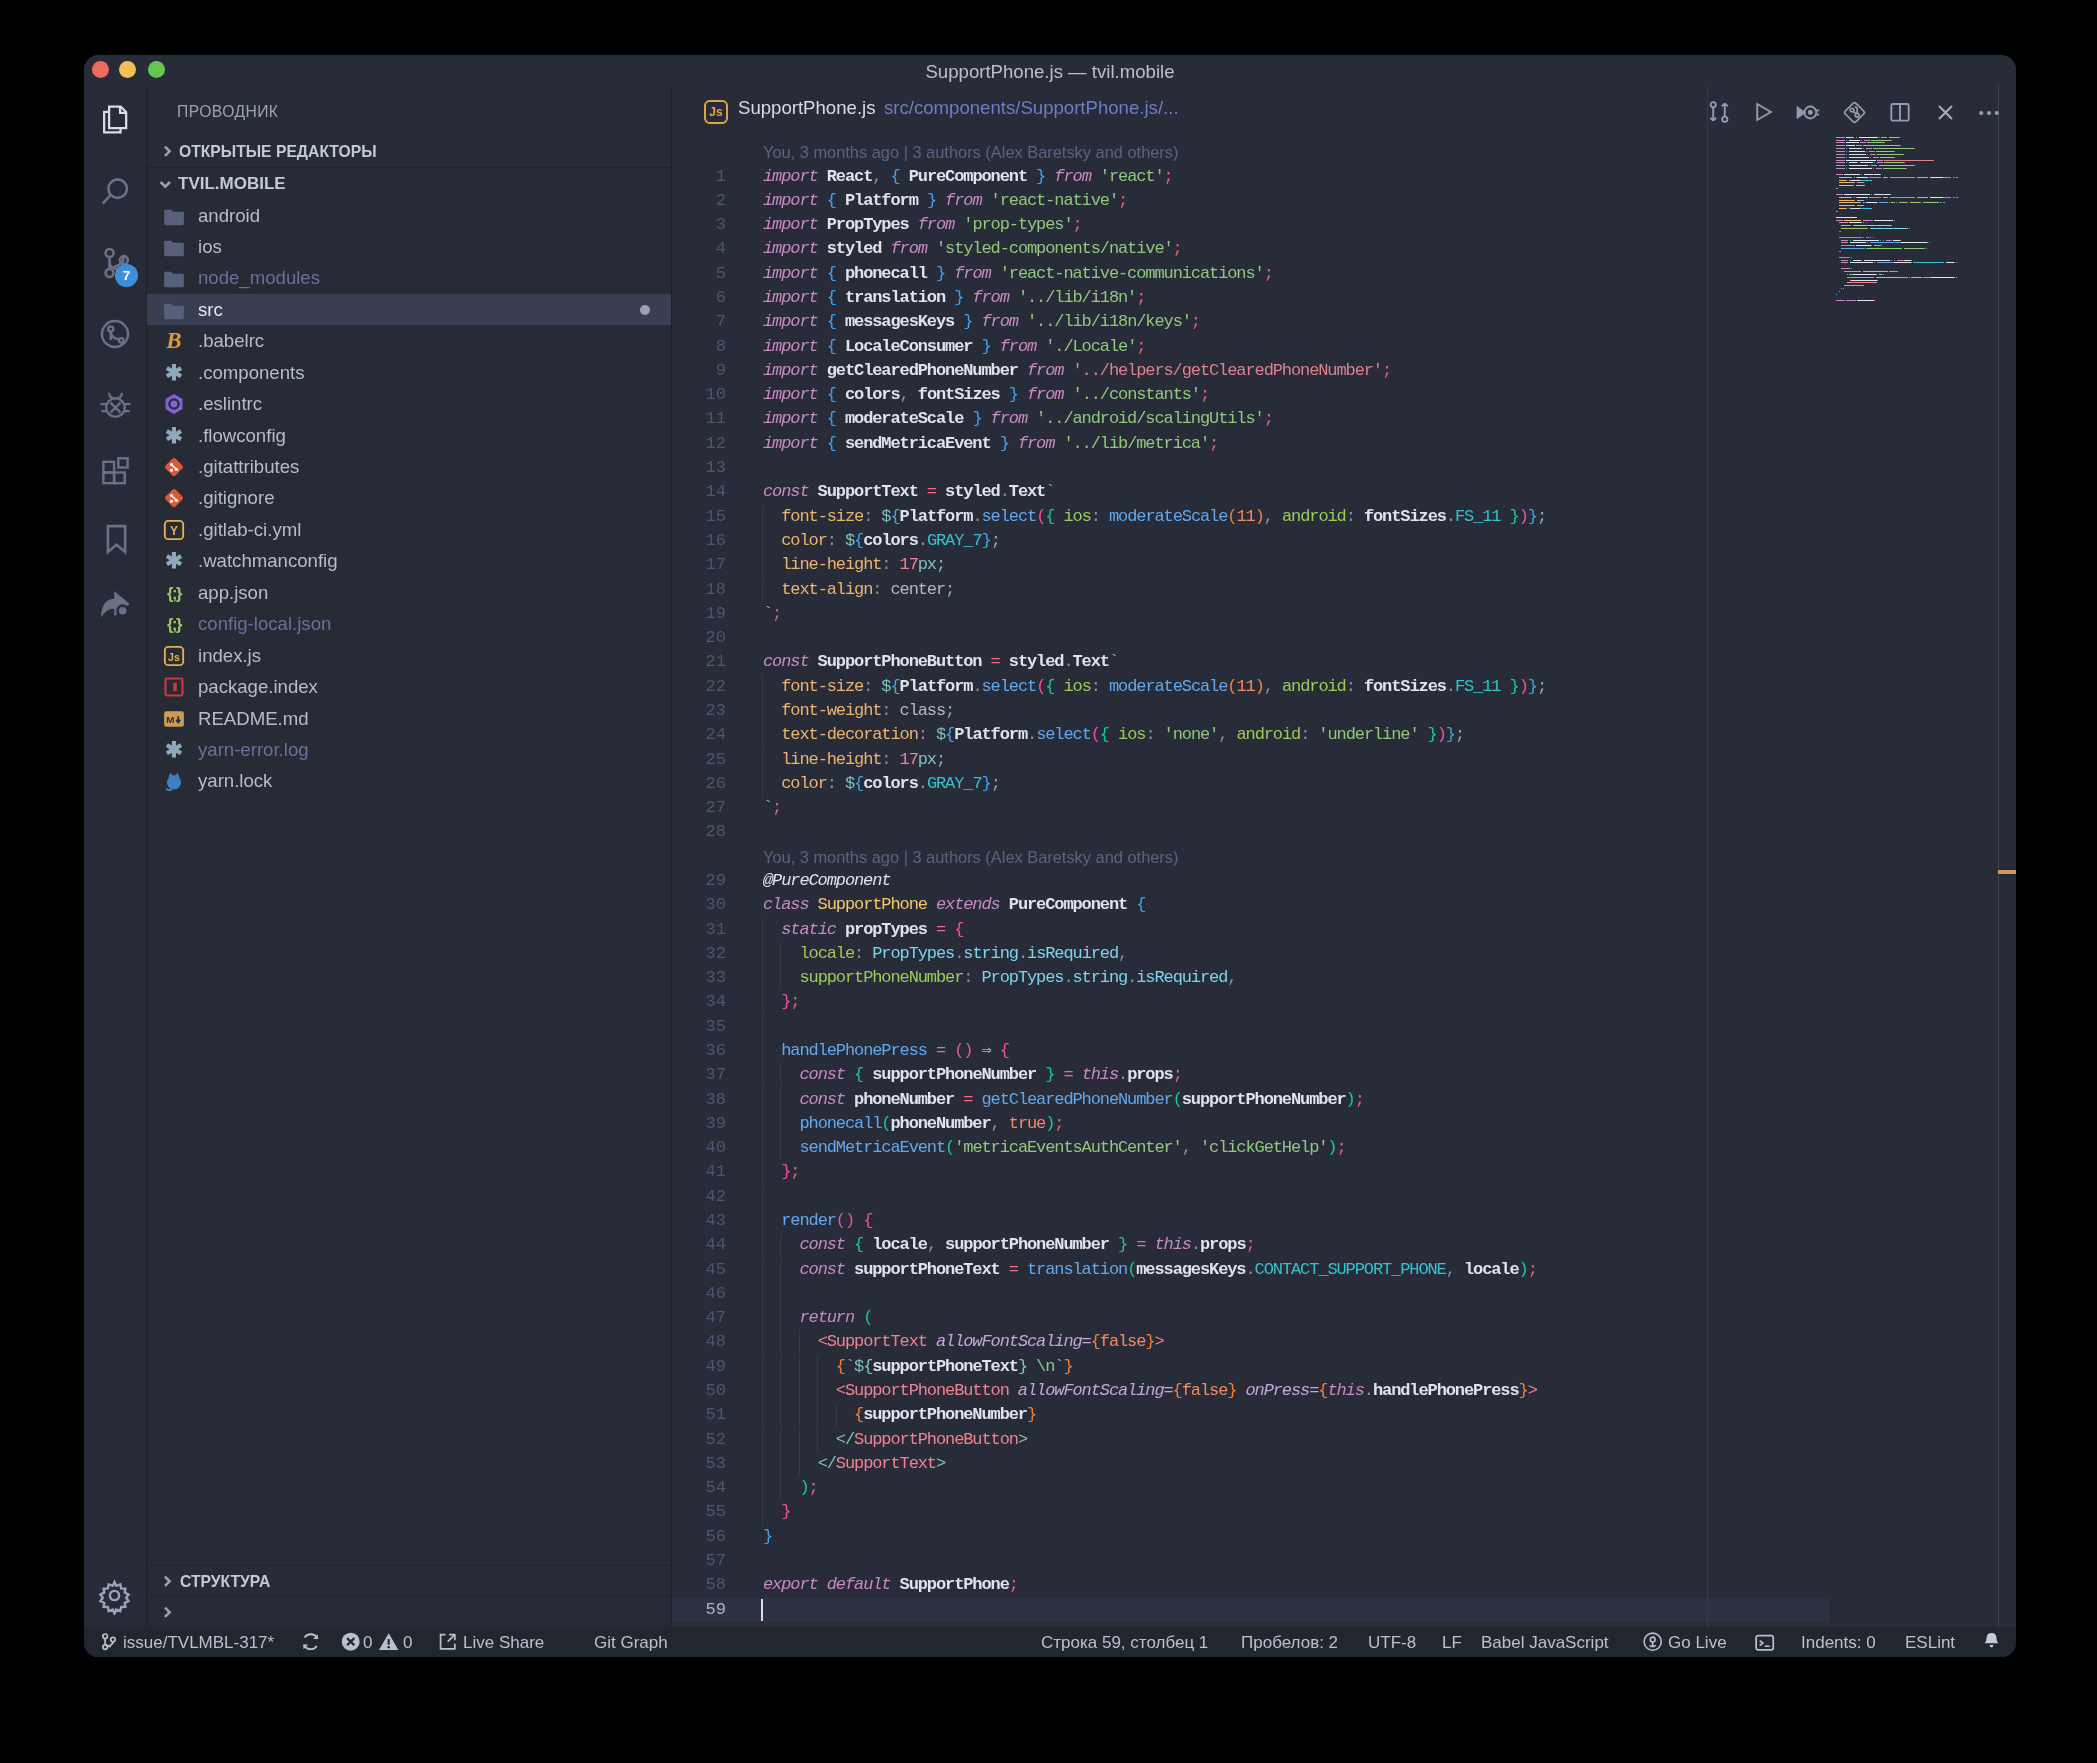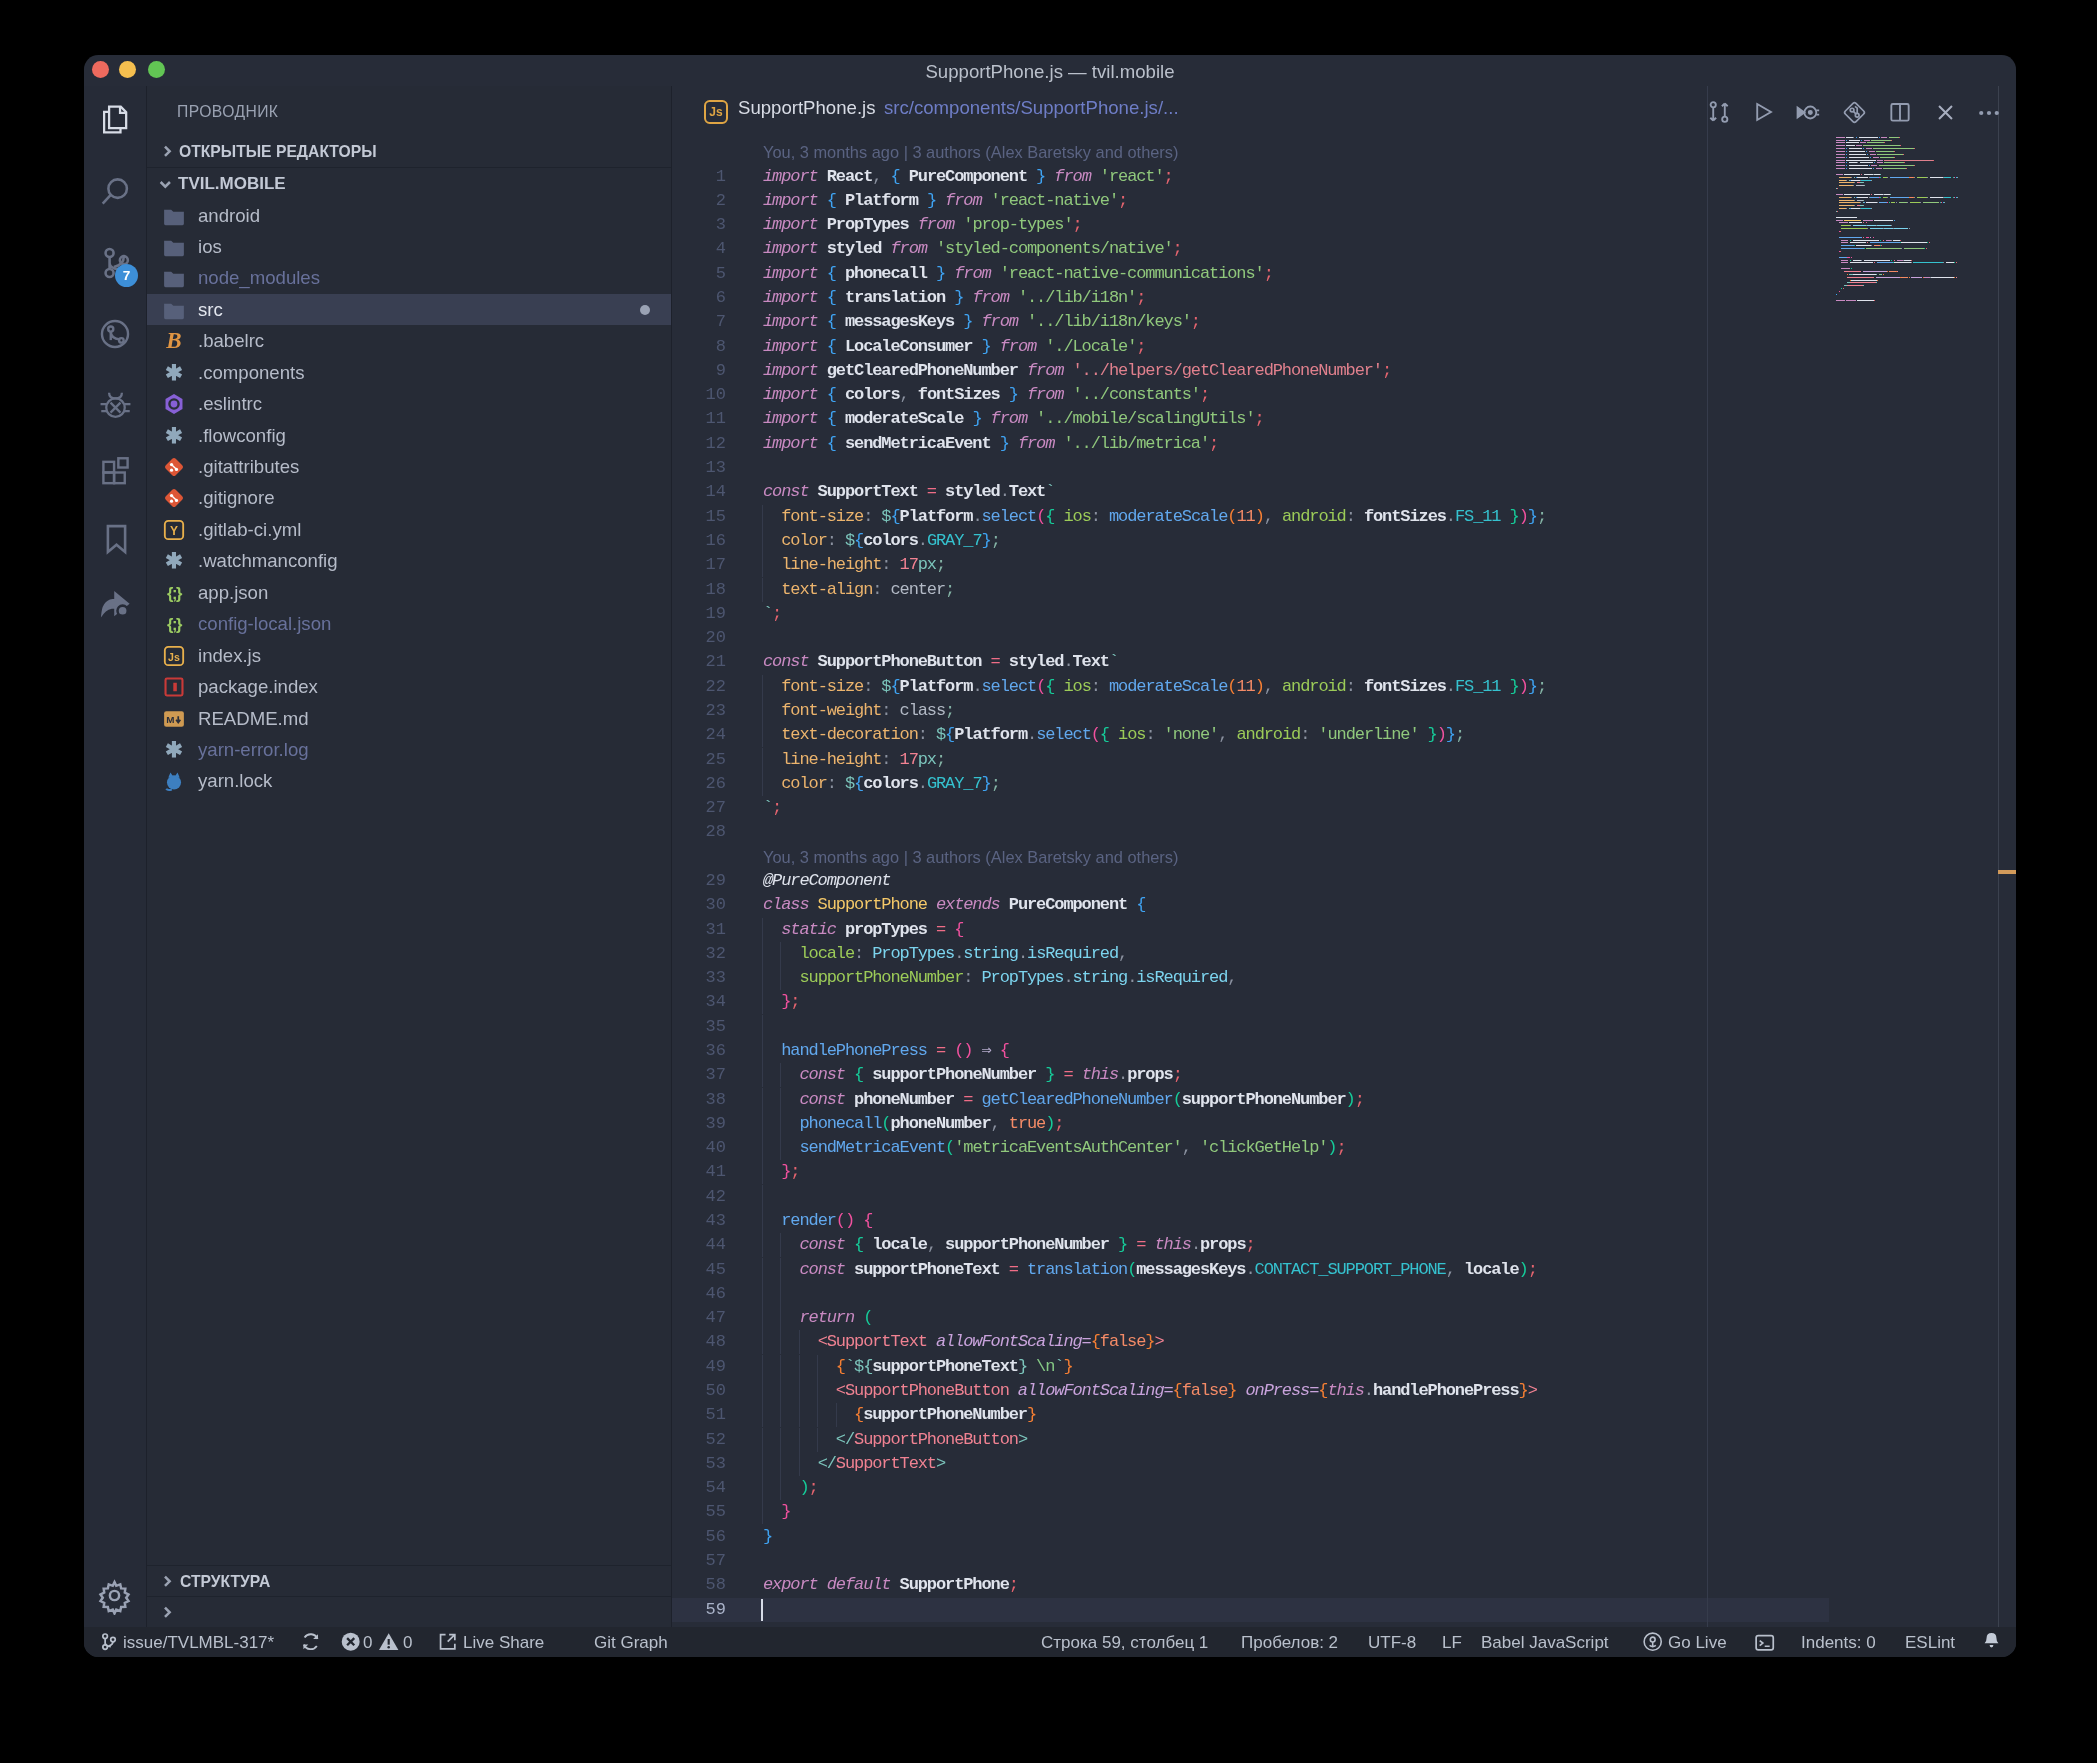--- a/index.html
+++ b/index.html
@@ -209,21 +209,21 @@
 <div class="row" style="top:79px"><span class="num">1</span><span class="code"><s class="kw">import</s><s class="wh"> React</s><s class="pun">,</s><s class="blu"> {</s><s class="wh"> PureComponent </s><s class="blu">}</s><s class="kw"> from</s><s class="st"> 'react'</s><s class="semi">;</s></span></div>
 <div class="row" style="top:103px"><span class="num">2</span><span class="code"><s class="kw">import</s><s class="blu"> {</s><s class="wh"> Platform </s><s class="blu">}</s><s class="kw"> from</s><s class="st"> 'react-native'</s><s class="semi">;</s></span></div>
 <div class="row" style="top:127px"><span class="num">3</span><span class="code"><s class="kw">import</s><s class="wh"> PropTypes</s><s class="kw"> from</s><s class="st"> 'prop-types'</s><s class="semi">;</s></span></div>
 <div class="row" style="top:151px"><span class="num">4</span><span class="code"><s class="kw">import</s><s class="wh"> styled</s><s class="kw"> from</s><s class="st"> 'styled-components/native'</s><s class="semi">;</s></span></div>
 <div class="row" style="top:176px"><span class="num">5</span><span class="code"><s class="kw">import</s><s class="blu"> {</s><s class="wh"> phonecall </s><s class="blu">}</s><s class="kw"> from</s><s class="st"> 'react-native-communications'</s><s class="semi">;</s></span></div>
 <div class="row" style="top:200px"><span class="num">6</span><span class="code"><s class="kw">import</s><s class="blu"> {</s><s class="wh"> translation </s><s class="blu">}</s><s class="kw"> from</s><s class="st"> '../lib/i18n'</s><s class="semi">;</s></span></div>
 <div class="row" style="top:224px"><span class="num">7</span><span class="code"><s class="kw">import</s><s class="blu"> {</s><s class="wh"> messagesKeys </s><s class="blu">}</s><s class="kw"> from</s><s class="st"> '../lib/i18n/keys'</s><s class="semi">;</s></span></div>
 <div class="row" style="top:249px"><span class="num">8</span><span class="code"><s class="kw">import</s><s class="blu"> {</s><s class="wh"> LocaleConsumer </s><s class="blu">}</s><s class="kw"> from</s><s class="st"> './Locale'</s><s class="semi">;</s></span></div>
 <div class="row" style="top:273px"><span class="num">9</span><span class="code"><s class="kw">import</s><s class="wh"> getClearedPhoneNumber</s><s class="kw"> from</s><s class="stc"> '../helpers/getClearedPhoneNumber'</s><s class="semi">;</s></span></div>
 <div class="row" style="top:297px"><span class="num">10</span><span class="code"><s class="kw">import</s><s class="blu"> {</s><s class="wh"> colors</s><s class="pun">,</s><s class="wh"> fontSizes </s><s class="blu">}</s><s class="kw"> from</s><s class="st"> '../constants'</s><s class="semi">;</s></span></div>
-<div class="row" style="top:321px"><span class="num">11</span><span class="code"><s class="kw">import</s><s class="blu"> {</s><s class="wh"> moderateScale </s><s class="blu">}</s><s class="kw"> from</s><s class="st"> '../mobile/scalingUtils'</s><s class="semi">;</s></span></div>
+<div class="row" style="top:321px"><span class="num">11</span><span class="code"><s class="kw">import</s><s class="blu"> {</s><s class="wh"> moderateScale </s><s class="blu">}</s><s class="kw"> from</s><s class="st"> '../android/scalingUtils'</s><s class="semi">;</s></span></div>
 <div class="row" style="top:346px"><span class="num">12</span><span class="code"><s class="kw">import</s><s class="blu"> {</s><s class="wh"> sendMetricaEvent </s><s class="blu">}</s><s class="kw"> from</s><s class="st"> '../lib/metrica'</s><s class="semi">;</s></span></div>
 <div class="row" style="top:370px"><span class="num">13</span><span class="code"></span></div>
 <div class="row" style="top:394px"><span class="num">14</span><span class="code"><s class="kw">const</s><s class="wh"> SupportText</s><s class="eq"> =</s><s class="wh"> styled</s><s class="pun">.</s><s class="wh">Text</s><s class="tpun">`</s></span></div>
 <div class="row" style="top:419px"><span class="num">15</span><i class="ig" style="left:90px"></i><span class="code"><s class="wh">  </s><s class="amber">font-size</s><s class="pun">:</s><s class="tpun"> $</s><s class="blu">{</s><s class="wh">Platform</s><s class="pun">.</s><s class="fn">select</s><s class="mag">(</s><s class="eme">{</s><s class="key"> ios</s><s class="pun">:</s><s class="fn"> moderateScale</s><s class="org">(</s><s class="nm">11</s><s class="org">)</s><s class="pun">,</s><s class="key"> android</s><s class="pun">:</s><s class="wh"> fontSizes</s><s class="pun">.</s><s class="cyan">FS_11</s><s class="eme"> }</s><s class="mag">)</s><s class="blu">}</s><s class="sage">;</s></span></div>
 <div class="row" style="top:443px"><span class="num">16</span><i class="ig" style="left:90px"></i><span class="code"><s class="wh">  </s><s class="amber">color</s><s class="pun">:</s><s class="tpun"> $</s><s class="blu">{</s><s class="wh">colors</s><s class="pun">.</s><s class="cyan">GRAY_7</s><s class="blu">}</s><s class="sage">;</s></span></div>
 <div class="row" style="top:467px"><span class="num">17</span><i class="ig" style="left:90px"></i><span class="code"><s class="wh">  </s><s class="amber">line-height</s><s class="pun">:</s><s class="n17"> 17</s><s class="tpun">px</s><s class="sage">;</s></span></div>
 <div class="row" style="top:492px"><span class="num">18</span><i class="ig" style="left:90px"></i><span class="code"><s class="wh">  </s><s class="amber">text-align</s><s class="pun">:</s><s class="pun2"> center</s><s class="sage">;</s></span></div>
 <div class="row" style="top:516px"><span class="num">19</span><span class="code"><s class="tpun">`</s><s class="semi">;</s></span></div>
 <div class="row" style="top:540px"><span class="num">20</span><span class="code"></span></div>
 <div class="row" style="top:564px"><span class="num">21</span><span class="code"><s class="kw">const</s><s class="wh"> SupportPhoneButton</s><s class="eq"> =</s><s class="wh"> styled</s><s class="pun">.</s><s class="wh">Text</s><s class="tpun">`</s></span></div>

